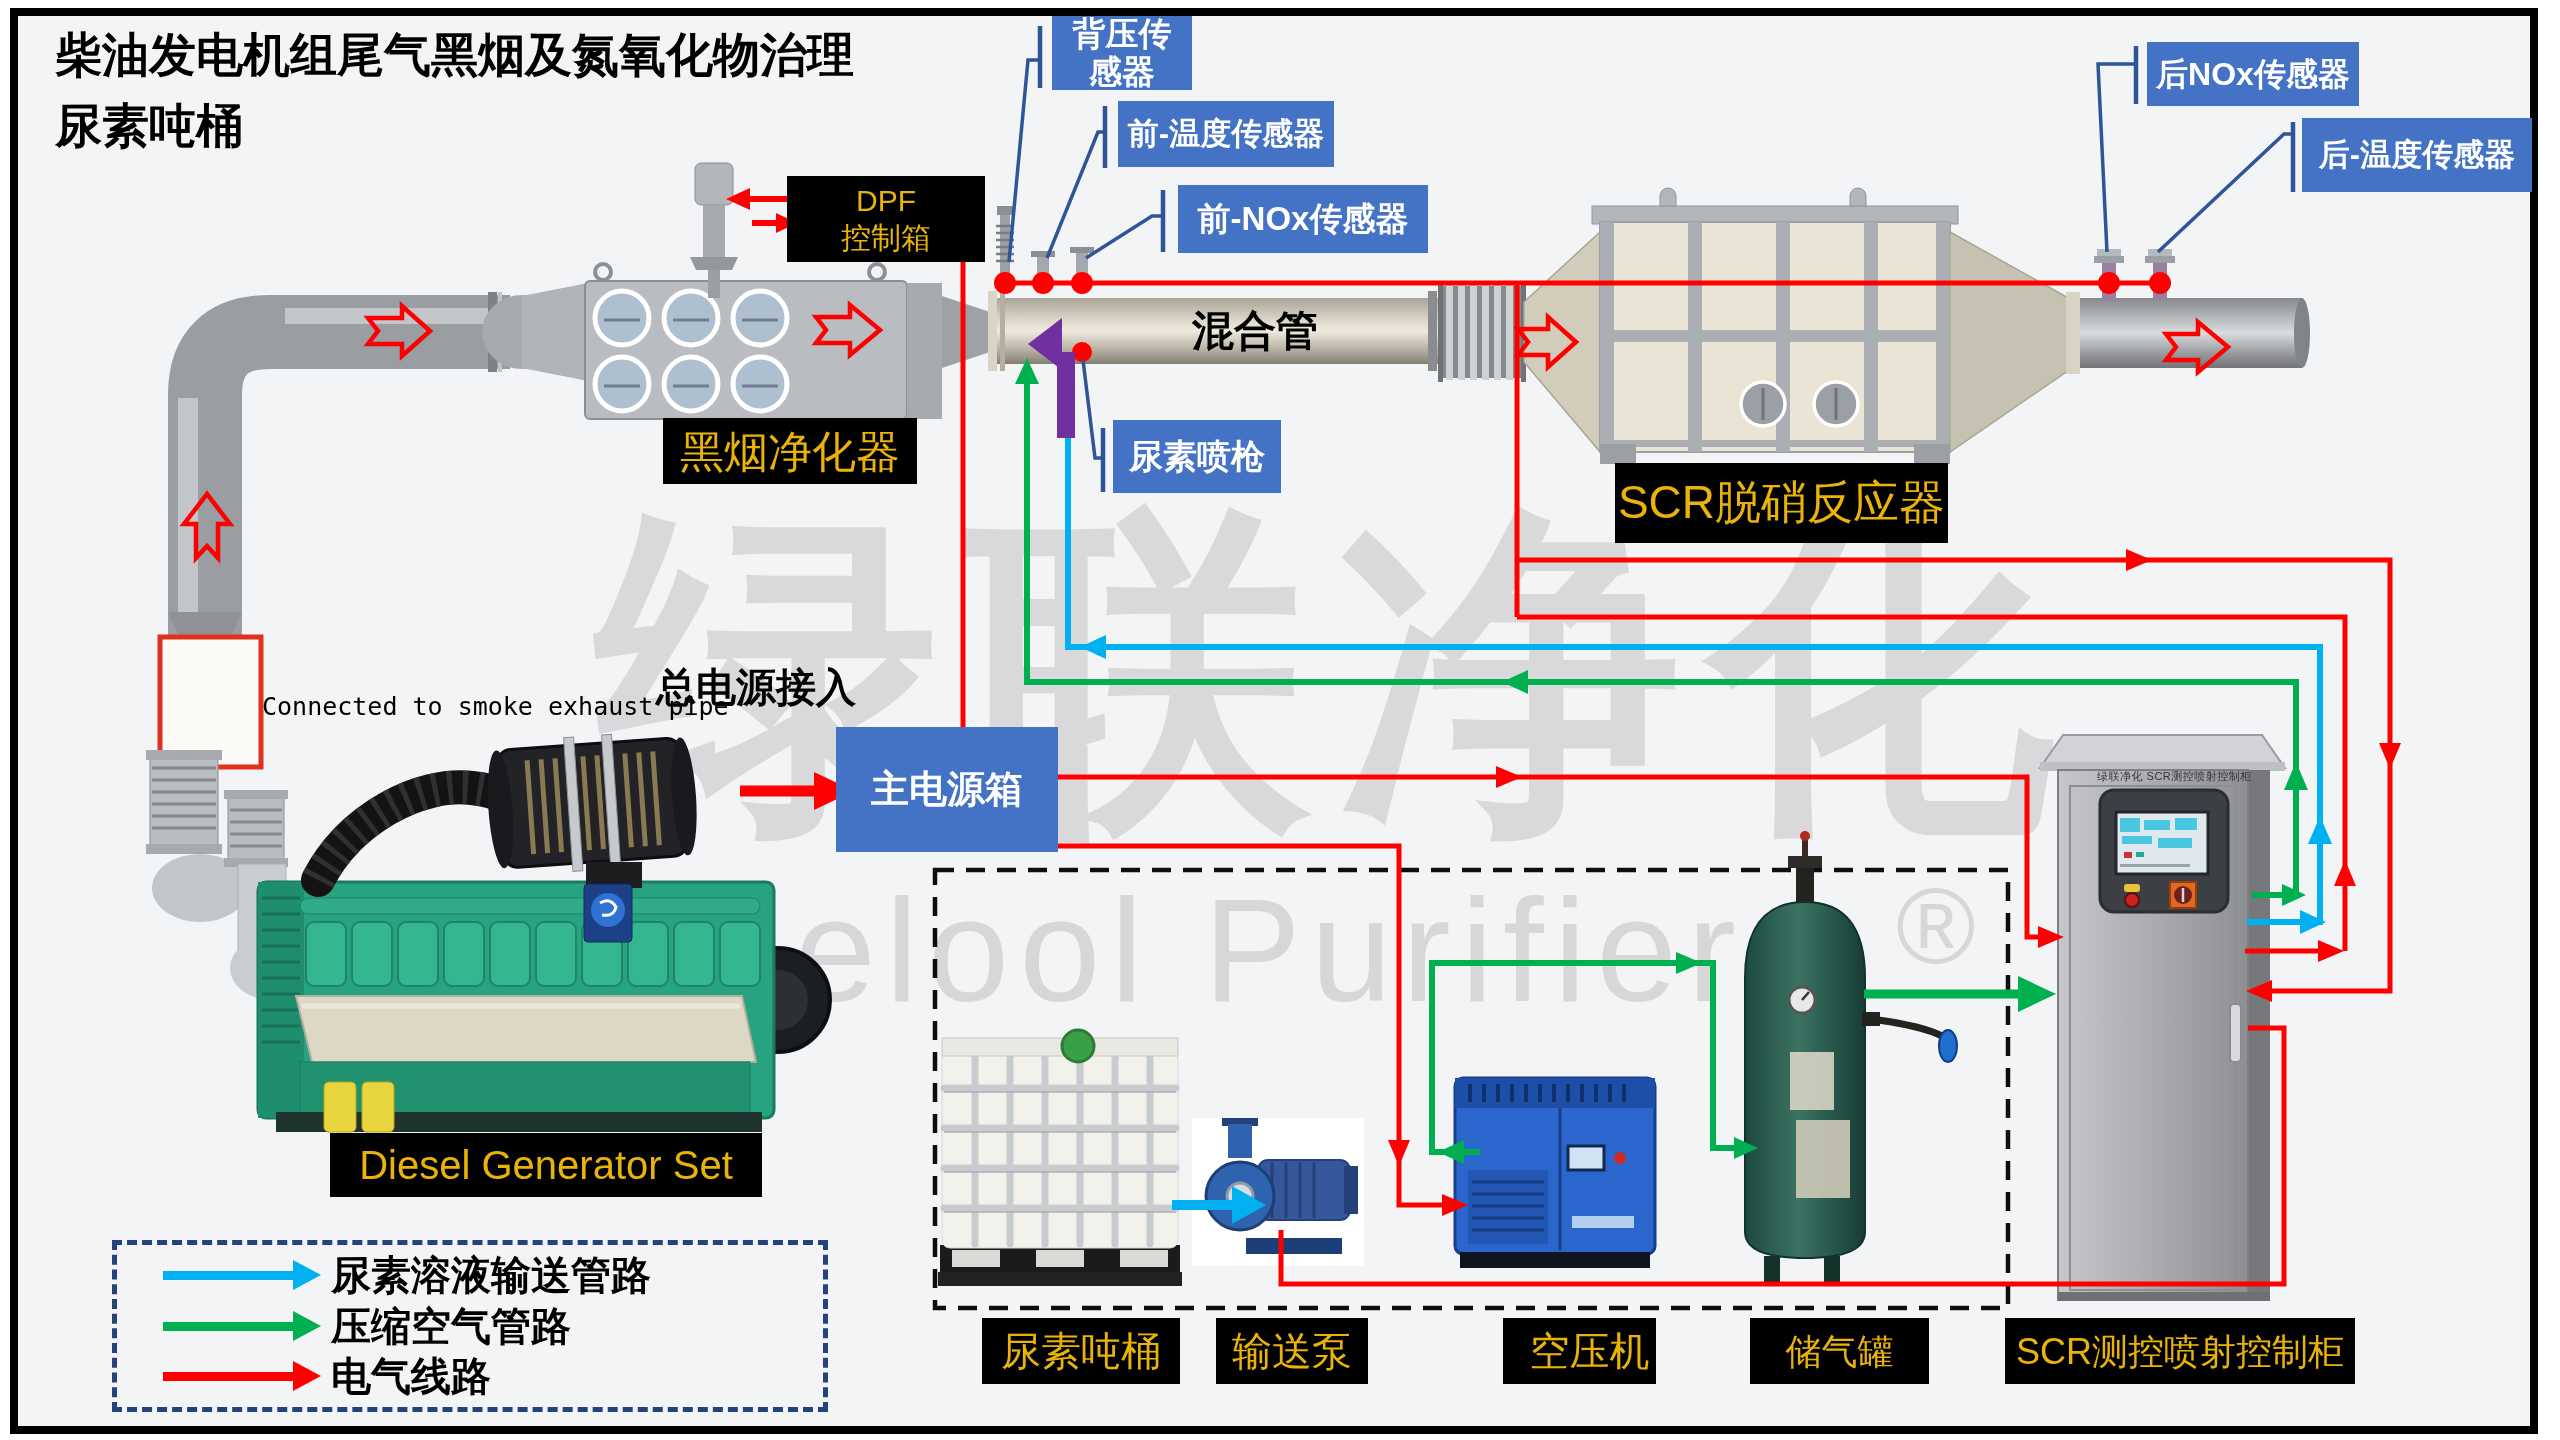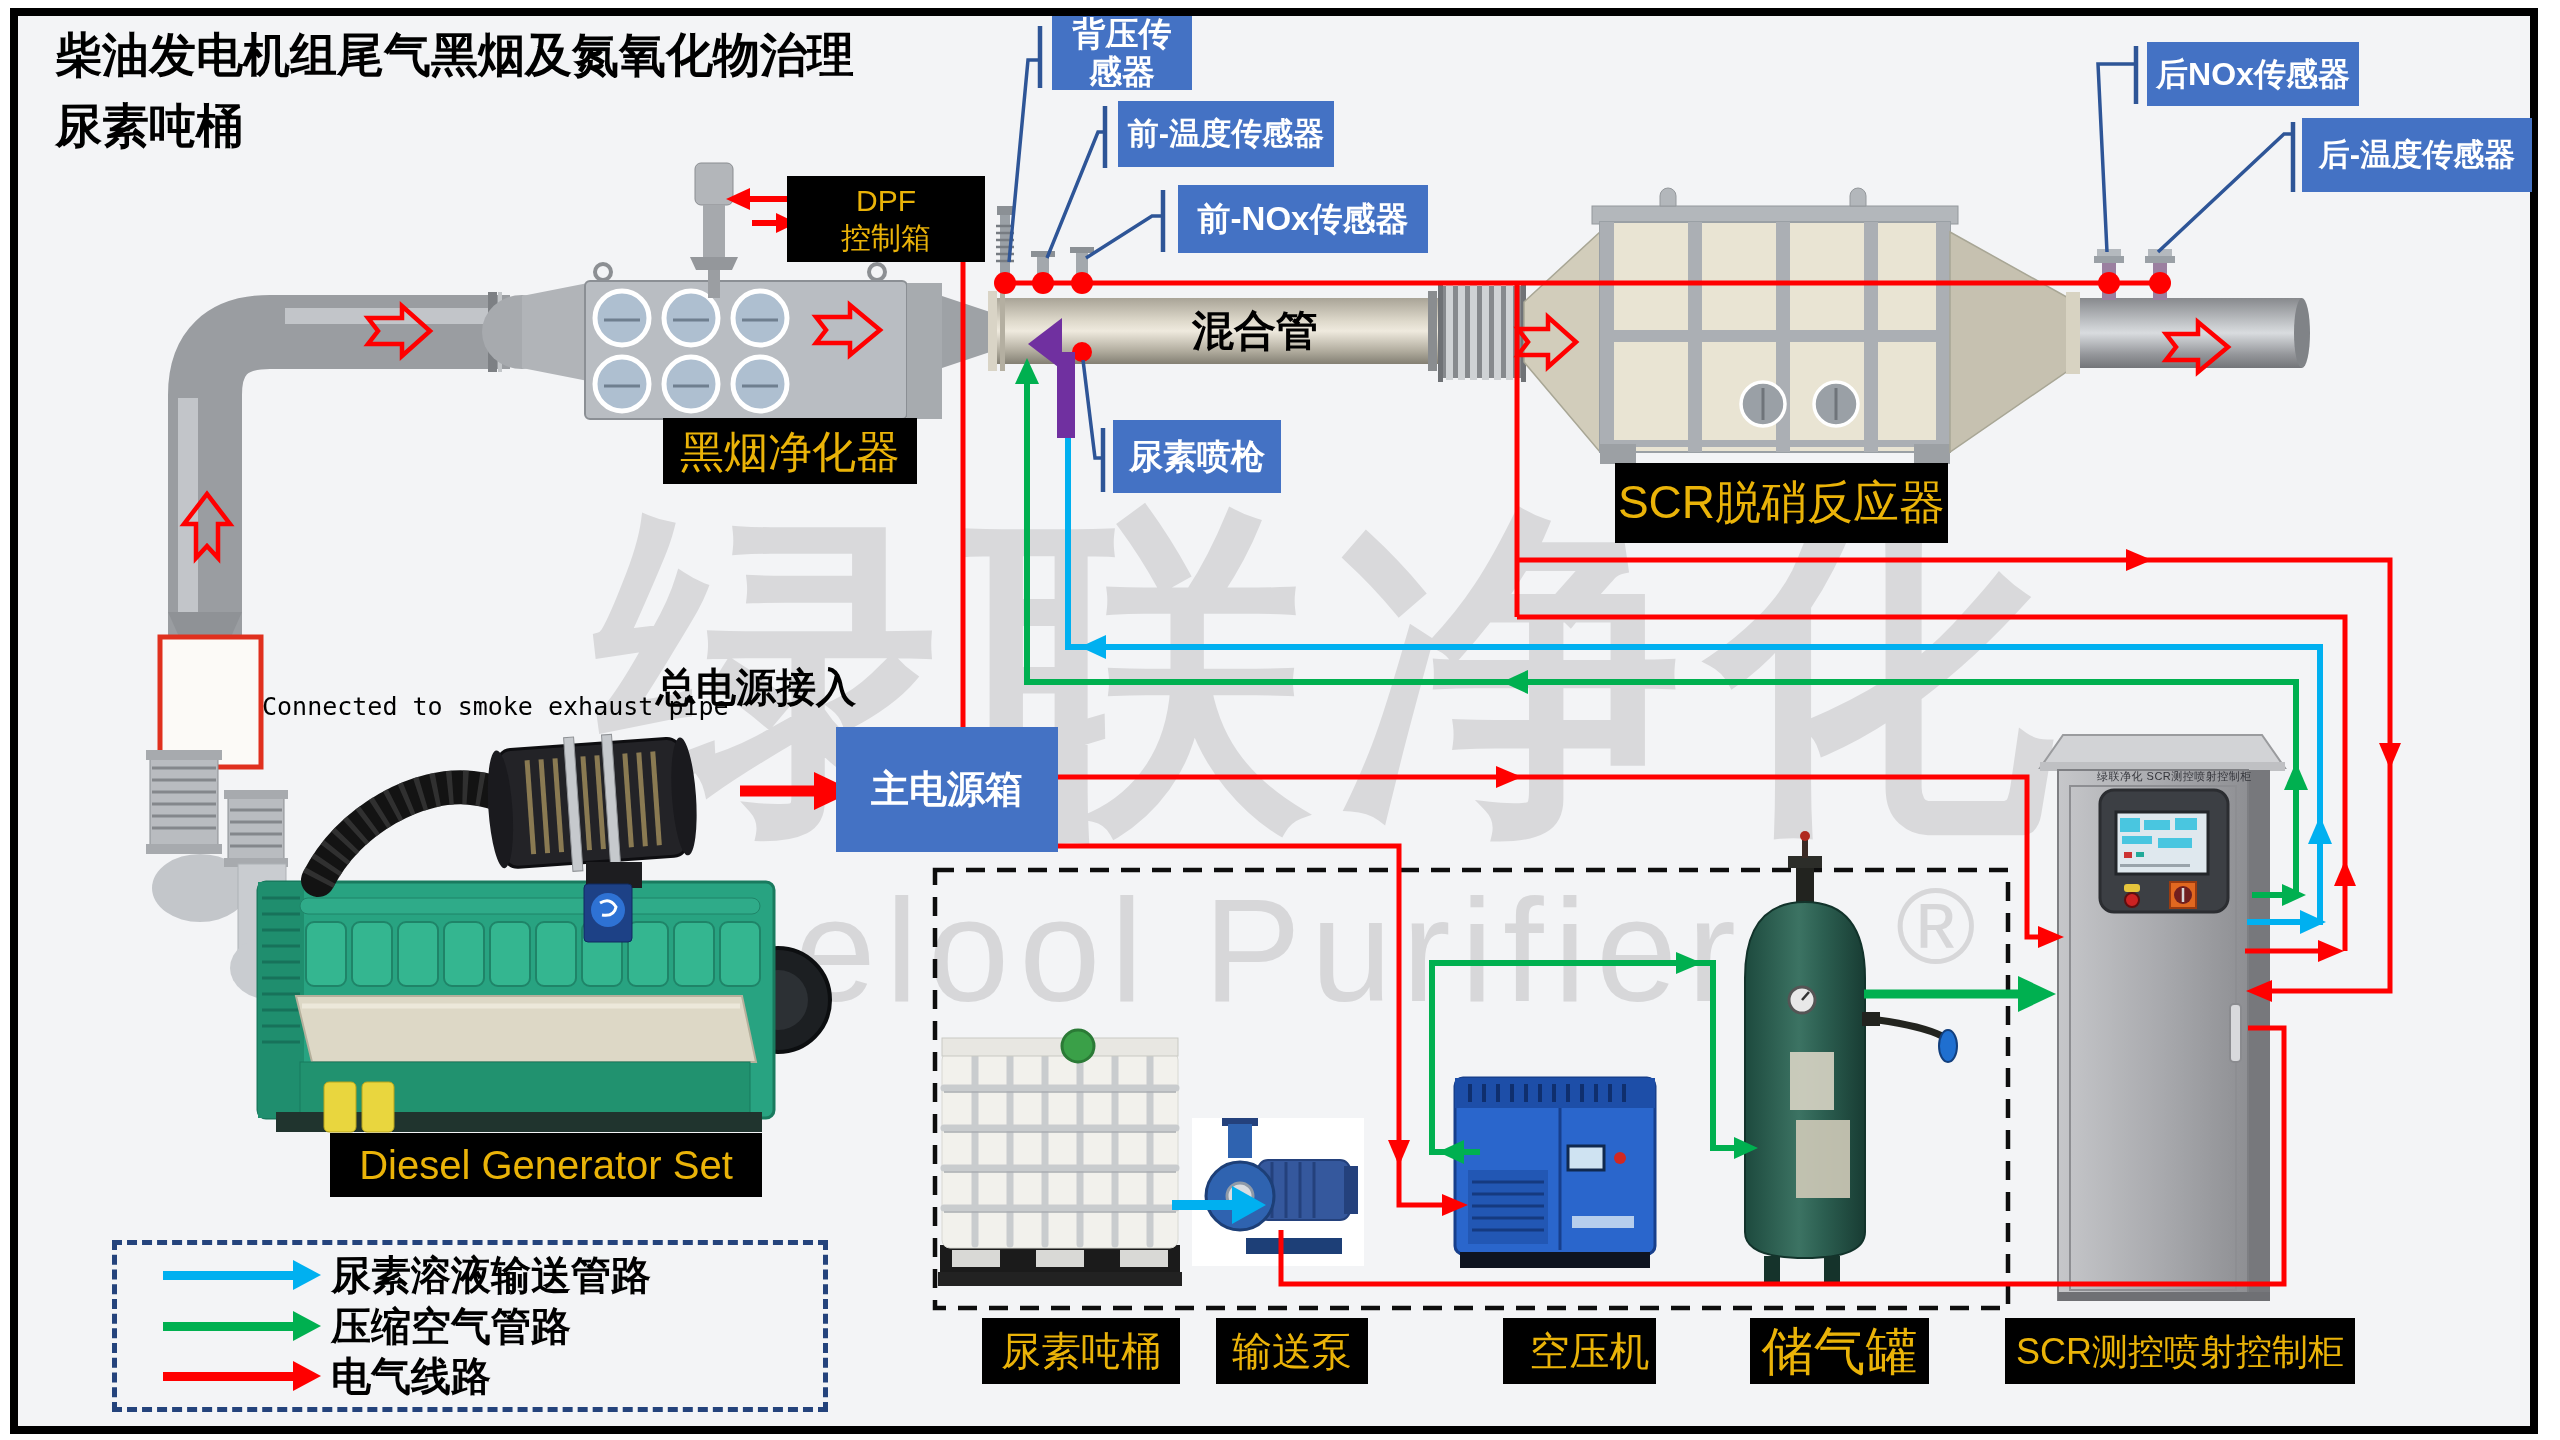--- a/index.html
+++ b/index.html
@@ -500,21 +500,21 @@
   <div class="blackbox" style="left:787px;top:176px;width:198px;height:86px;font-size:30px;flex-direction:column;">
     <span>DPF</span>
     <span>控制箱</span>
   </div>
   <div class="blackbox" style="left:663px;top:418px;width:254px;height:66px;font-size:44px;">黑烟净化器</div>
   <div class="blackbox" style="left:1615px;top:463px;width:333px;height:80px;font-size:46px;">SCR脱硝反应器</div>
   <div class="blackbox" style="left:330px;top:1133px;width:432px;height:64px;font-size:40px;">Diesel Generator Set</div>
   <div class="blackbox" style="left:982px;top:1318px;width:198px;height:66px;font-size:40px;">尿素吨桶</div>
   <div class="blackbox" style="left:1216px;top:1318px;width:152px;height:66px;font-size:40px;">输送泵</div>
   <div class="blackbox" style="left:1503px;top:1318px;width:153px;height:66px;font-size:40px;padding-left:20px;">空压机</div>
-  <div class="blackbox" style="left:1750px;top:1318px;width:179px;height:66px;font-size:52px;">储气罐</div>
+  <div class="blackbox" style="left:1750px;top:1318px;width:179px;height:66px;font-size:36px;">储气罐</div>
   <div class="blackbox" style="left:2005px;top:1318px;width:350px;height:66px;font-size:36px;">SCR测控喷射控制柜</div>
 
   <div class="bluebox" style="left:836px;top:727px;width:222px;height:125px;font-size:38px;">主电源箱</div>
 
   <div class="plain" style="left:656px;top:660px;font-size:40px;font-weight:700;">总电源接入</div>
   <div class="plain" style="left:262px;top:692px;font-size:25px;font-family:'DejaVu Sans Mono',monospace;">Connected to smoke exhaust pipe</div>
   <div class="plain" style="left:1175px;top:303px;width:160px;text-align:center;font-size:42px;font-weight:700;">混合管</div>
   <div class="brand-small">绿联净化 SCR测控喷射控制柜</div>
 
   <div class="legend">

